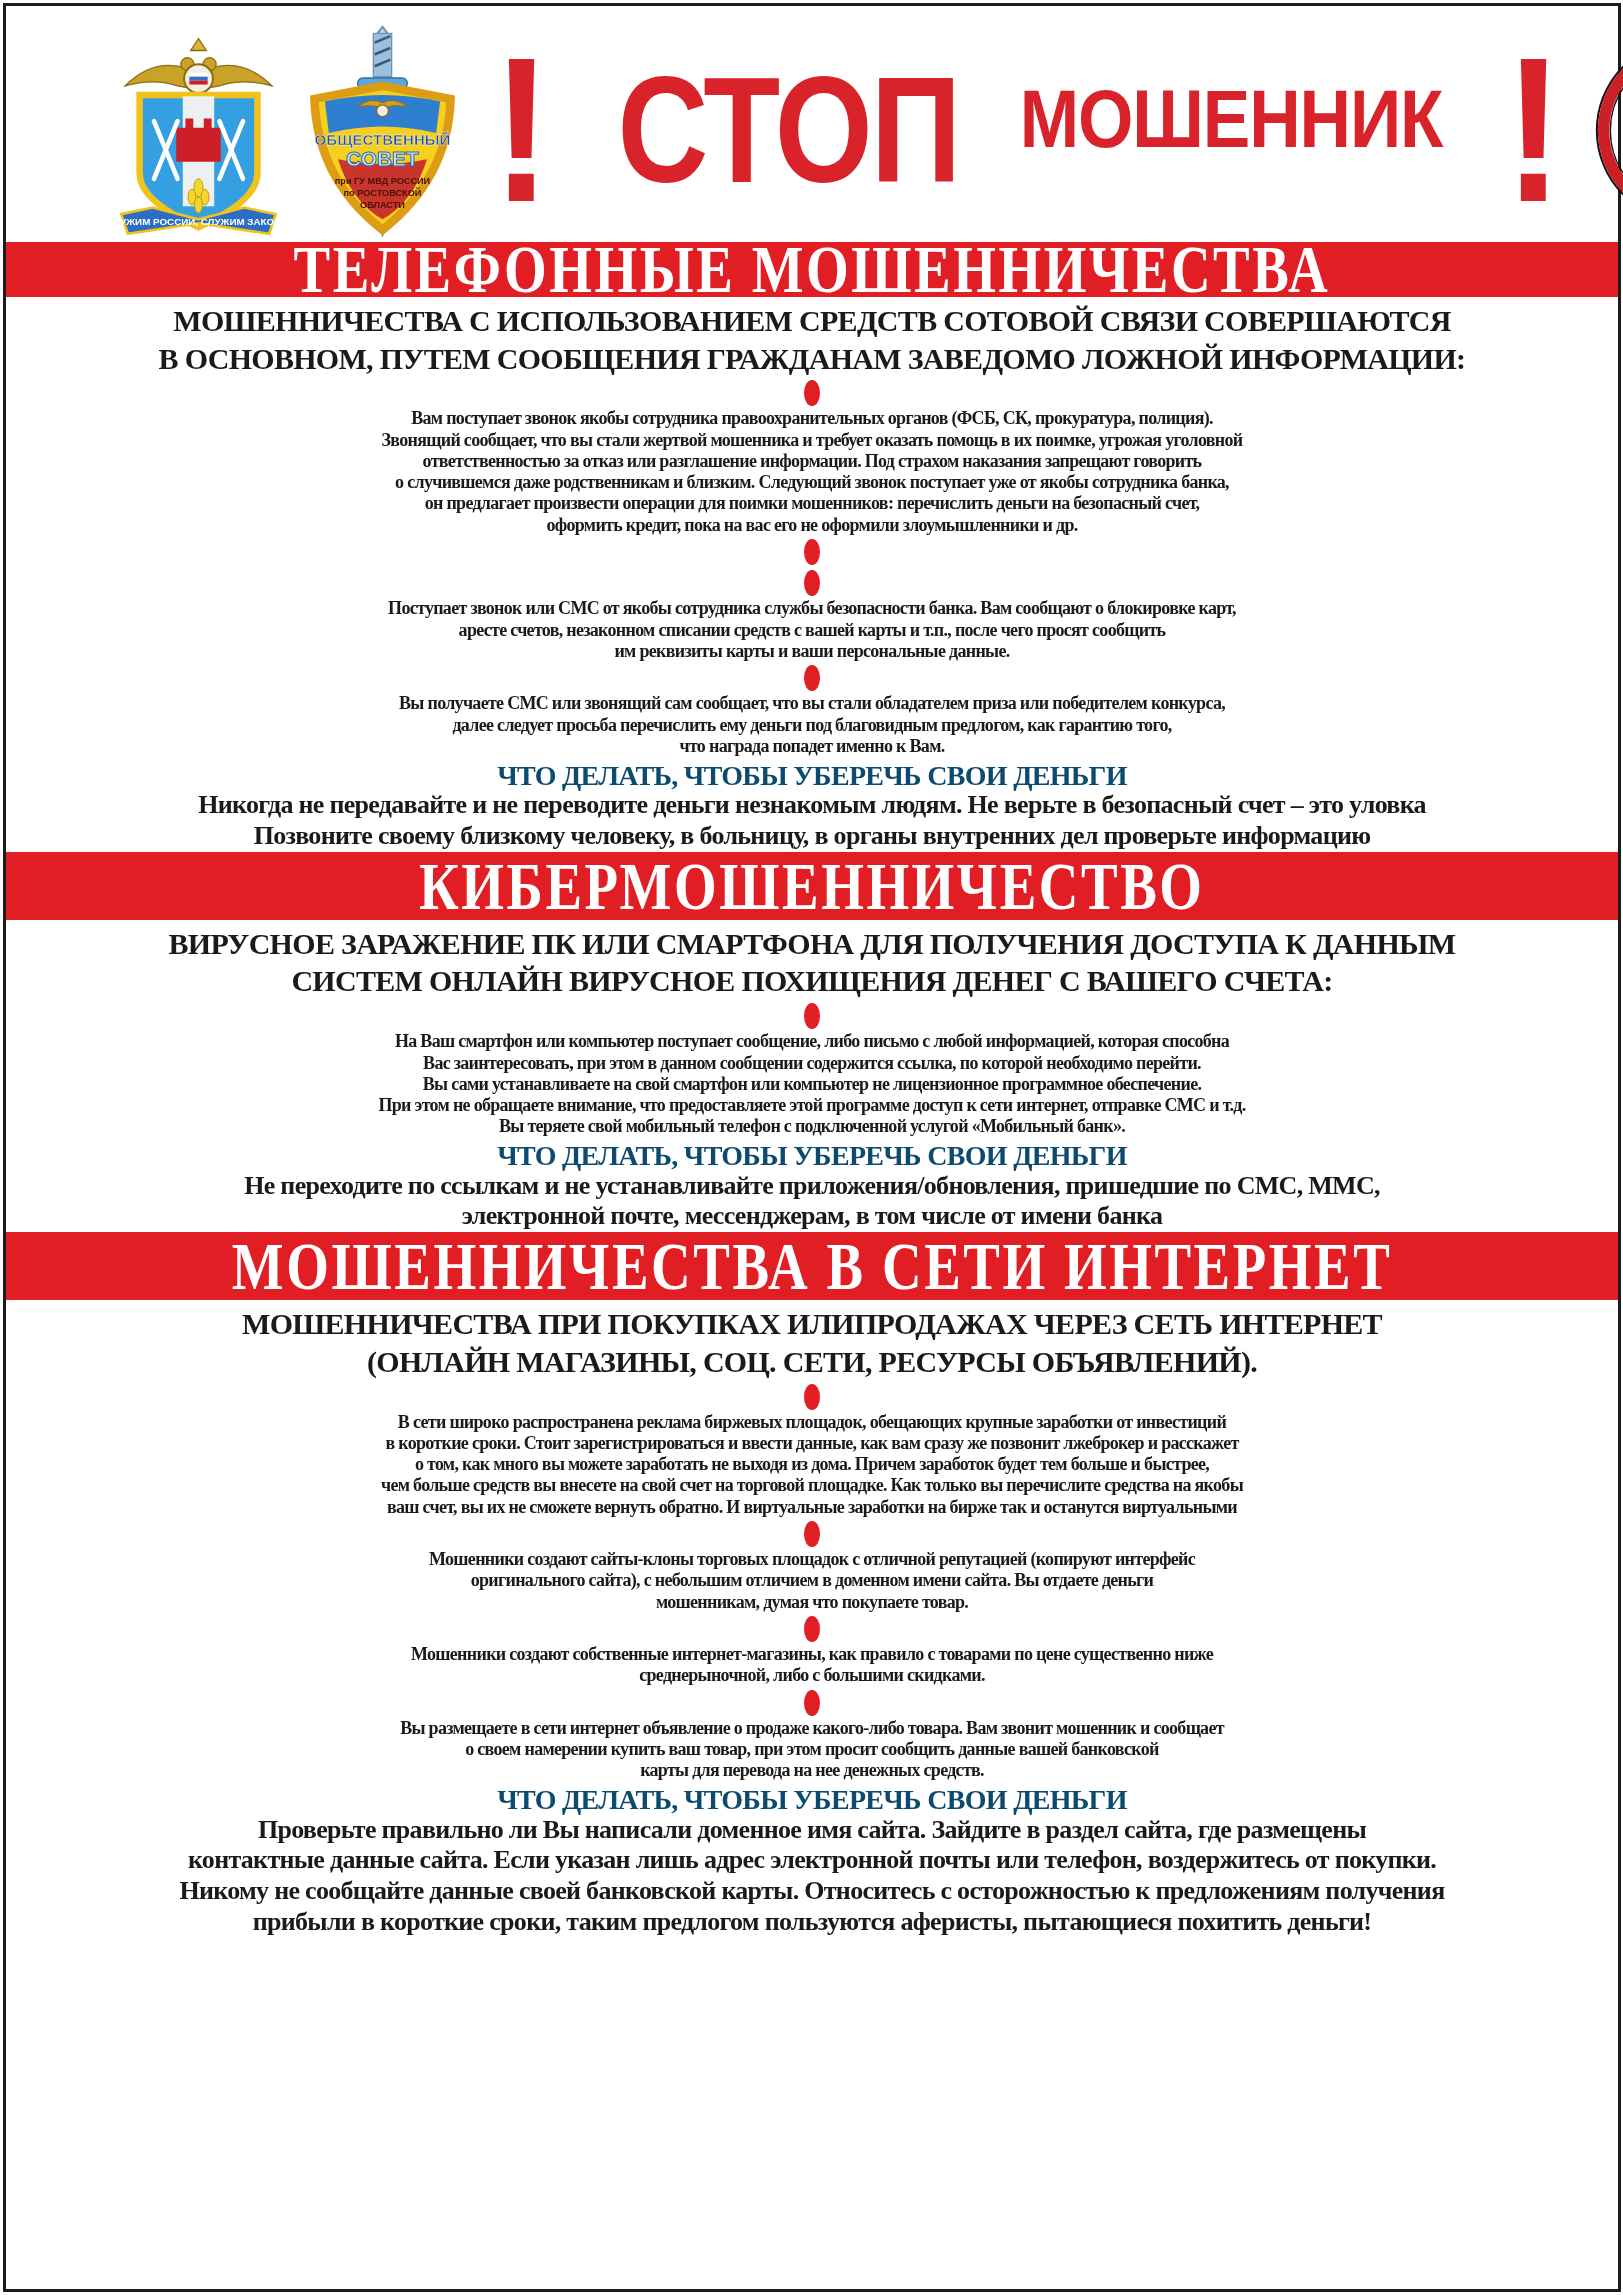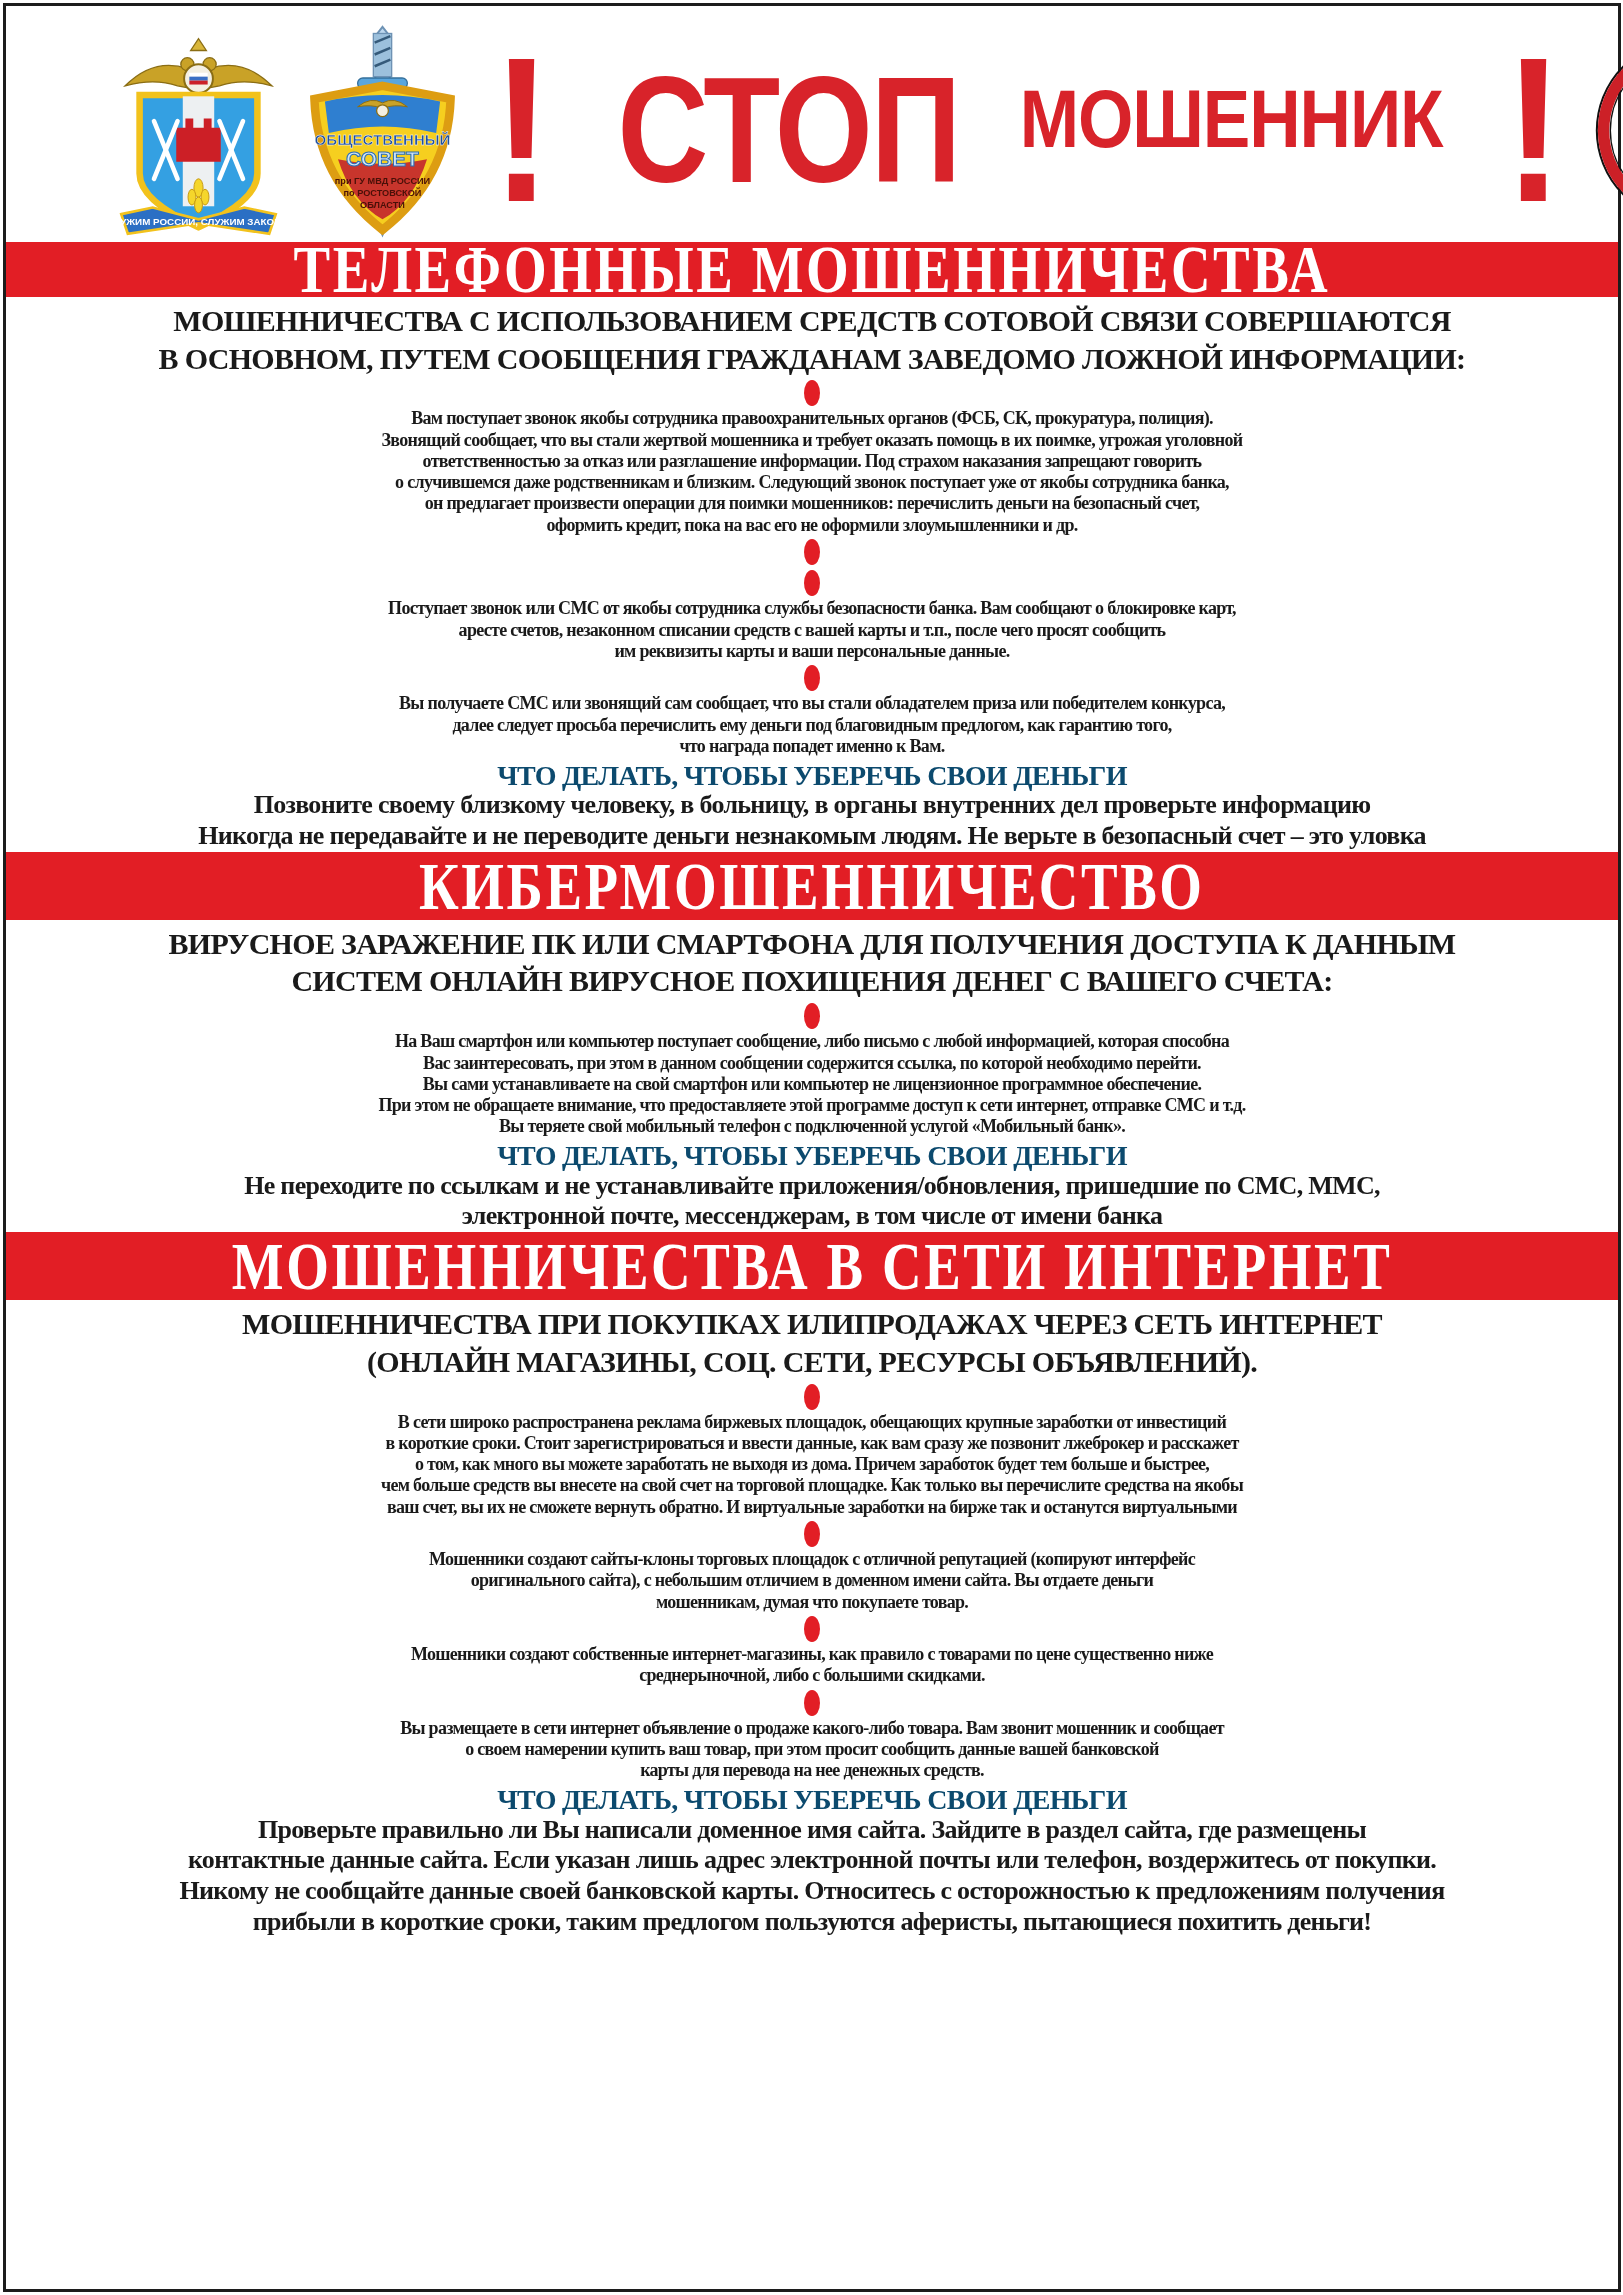--- a/index.html
+++ b/index.html
@@ -179,22 +179,22 @@
     <div class="dot"></div>
     <div class="para">Поступает звонок или СМС от якобы сотрудника службы безопасности банка. Вам сообщают о блокировке карт,
 аресте счетов, незаконном списании средств с вашей карты и т.п., после чего просят сообщить
 им реквизиты карты и ваши персональные данные.</div>
     <div class="dot"></div>
     <div class="para">Вы получаете СМС или звонящий сам сообщает, что вы стали обладателем приза или победителем конкурса,
 далее следует просьба перечислить ему деньги под благовидным предлогом, как гарантию того,
 что награда попадет именно к Вам.</div>
 
     <div class="advice-title">ЧТО ДЕЛАТЬ, ЧТОБЫ УБЕРЕЧЬ СВОИ ДЕНЬГИ</div>
+    <div class="advice">Никогда не передавайте и не переводите деньги незнакомым людям. Не верьте в безопасный счет – это уловка</div>
     <div class="advice">Позвоните своему близкому человеку, в больницу, в органы внутренних дел проверьте информацию</div>
-    <div class="advice">Никогда не передавайте и не переводите деньги незнакомым людям. Не верьте в безопасный счет – это уловка</div>
   </div>
 
   <div class="section">
     <div class="banner">
       <div class="banner-text">КИБЕРМОШЕННИЧЕСТВО</div>
     </div>
     <div class="subtitle">ВИРУСНОЕ ЗАРАЖЕНИЕ ПК ИЛИ СМАРТФОНА ДЛЯ ПОЛУЧЕНИЯ ДОСТУПА К ДАННЫМ
 СИСТЕМ ОНЛАЙН ВИРУСНОЕ ПОХИЩЕНИЯ ДЕНЕГ С ВАШЕГО СЧЕТА:</div>
 
     <div class="dot"></div>

